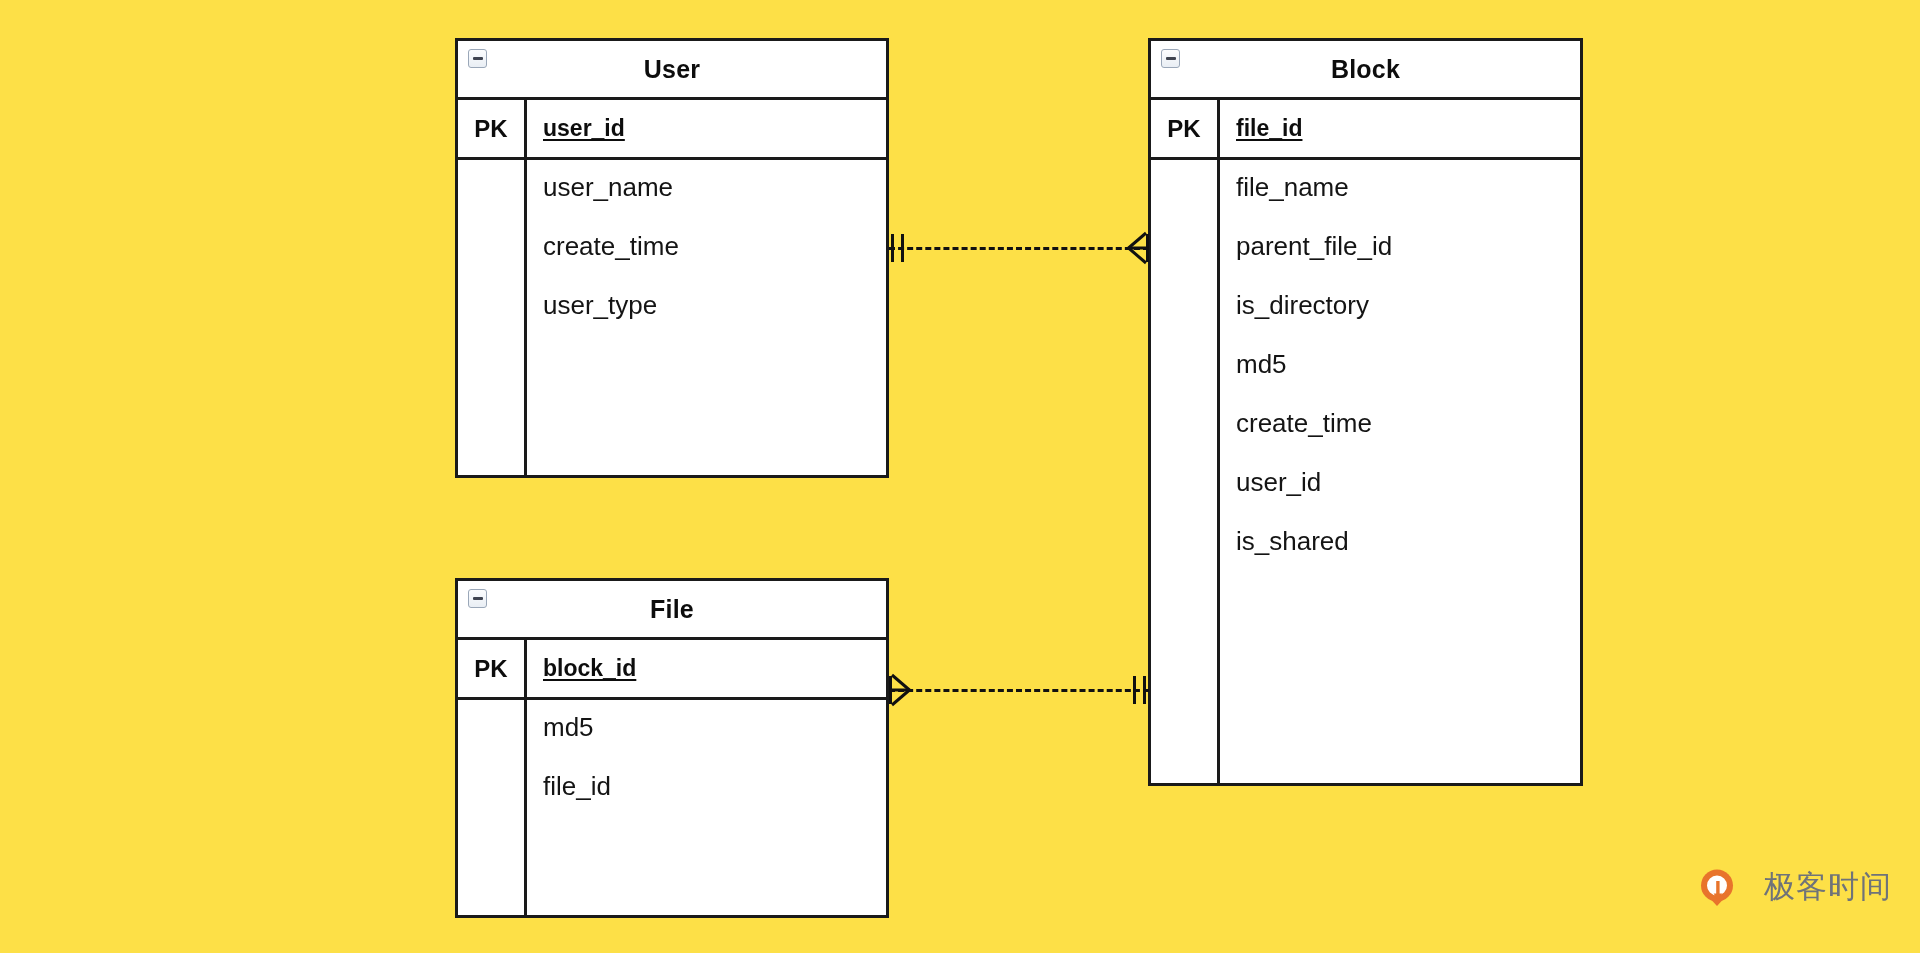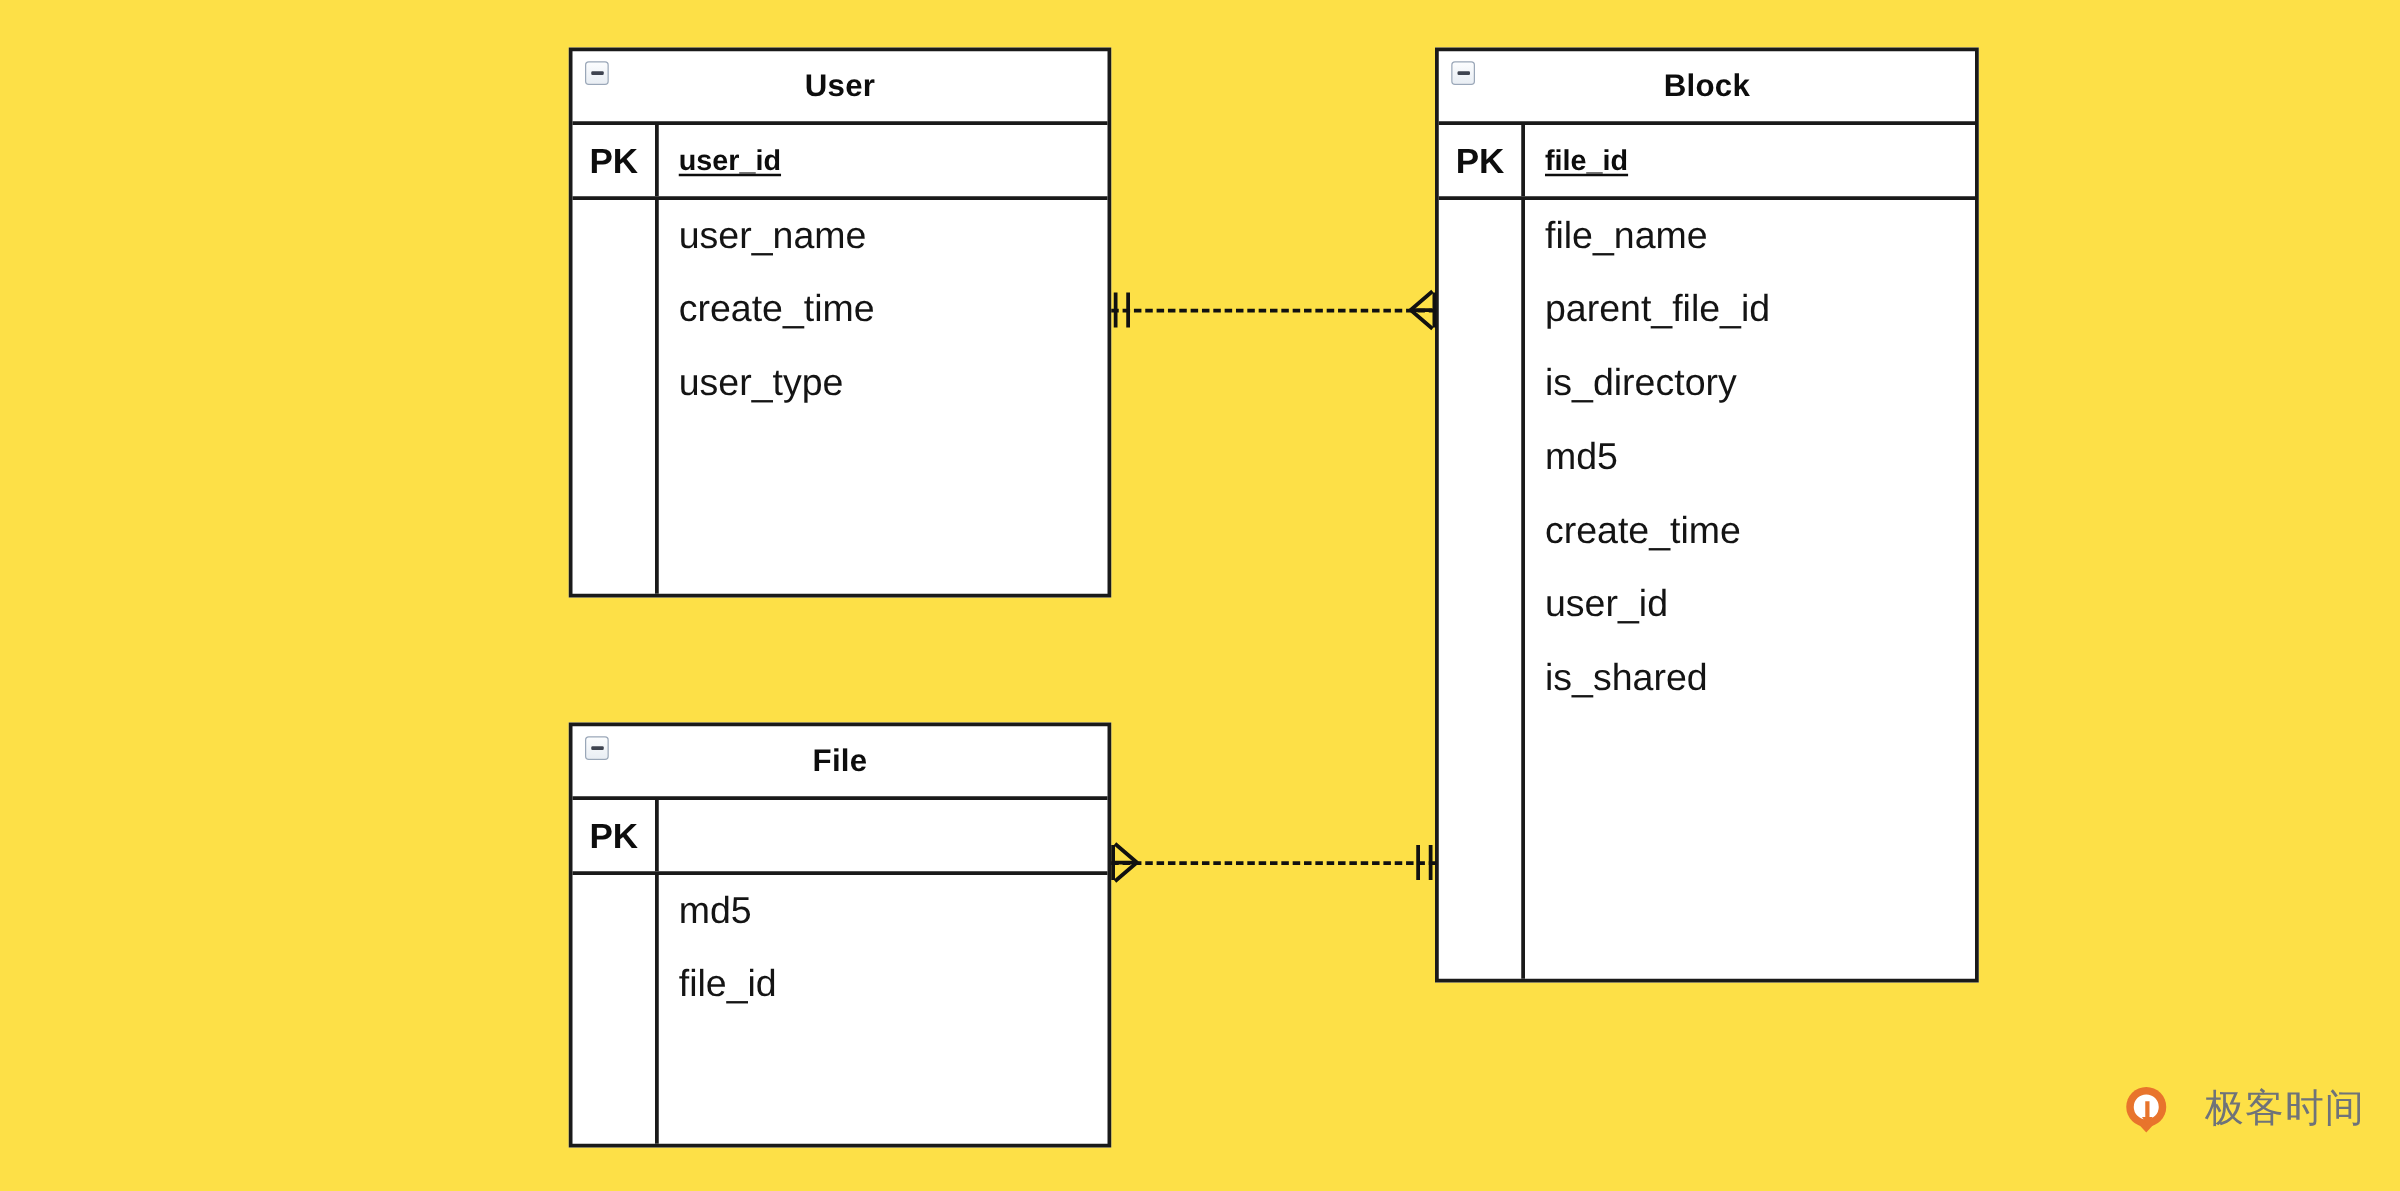--- a/index.html
+++ b/index.html
@@ -74,21 +74,21 @@
     flex: 0 0 auto;
     border-bottom: 3px solid #1a1a1a;
   }
   .pk-key-cell {
     width: 69px;
     flex: 0 0 69px;
     border-right: 3px solid #1a1a1a;
     display: flex;
     align-items: center;
     justify-content: center;
-    font-size: 28px;
+    font-size: 24px;
     font-weight: bold;
     color: #0d0d0d;
   }
   .pk-name-cell {
     flex: 1 1 auto;
     display: flex;
     align-items: center;
     padding-left: 16px;
   }
   .pk-name {
@@ -107,21 +107,21 @@
   .attr-gutter {
     width: 69px;
     flex: 0 0 69px;
     border-right: 3px solid #1a1a1a;
   }
   .attr-list {
     flex: 1 1 auto;
     padding: 14px 0 0 16px;
   }
   .attr-item {
-    font-size: 30px;
+    font-size: 26px;
     color: #141414;
     line-height: 1;
     height: 59px;
     display: flex;
     align-items: flex-start;
   }
 
   
   .relationship {
     position: absolute;
@@ -256,20 +256,23 @@
 
     <div class="entity-header" style="height:59px;">
       <div class="collapse-icon">
         <i></i>
       </div>
       <div class="entity-title">File</div>
     </div>
 
     <div class="pk-row" style="height:60px;">
       <div class="pk-key-cell">PK</div>
+      <div class="pk-name-cell">
+        <span class="pk-name">block_id</span>
+      </div>
     </div>
 
     <div class="attr-body">
       <div class="attr-gutter"></div>
       <div class="attr-list">
         <div class="attr-item">md5</div>
         <div class="attr-item">file_id</div>
       </div>
     </div>
   </div>

